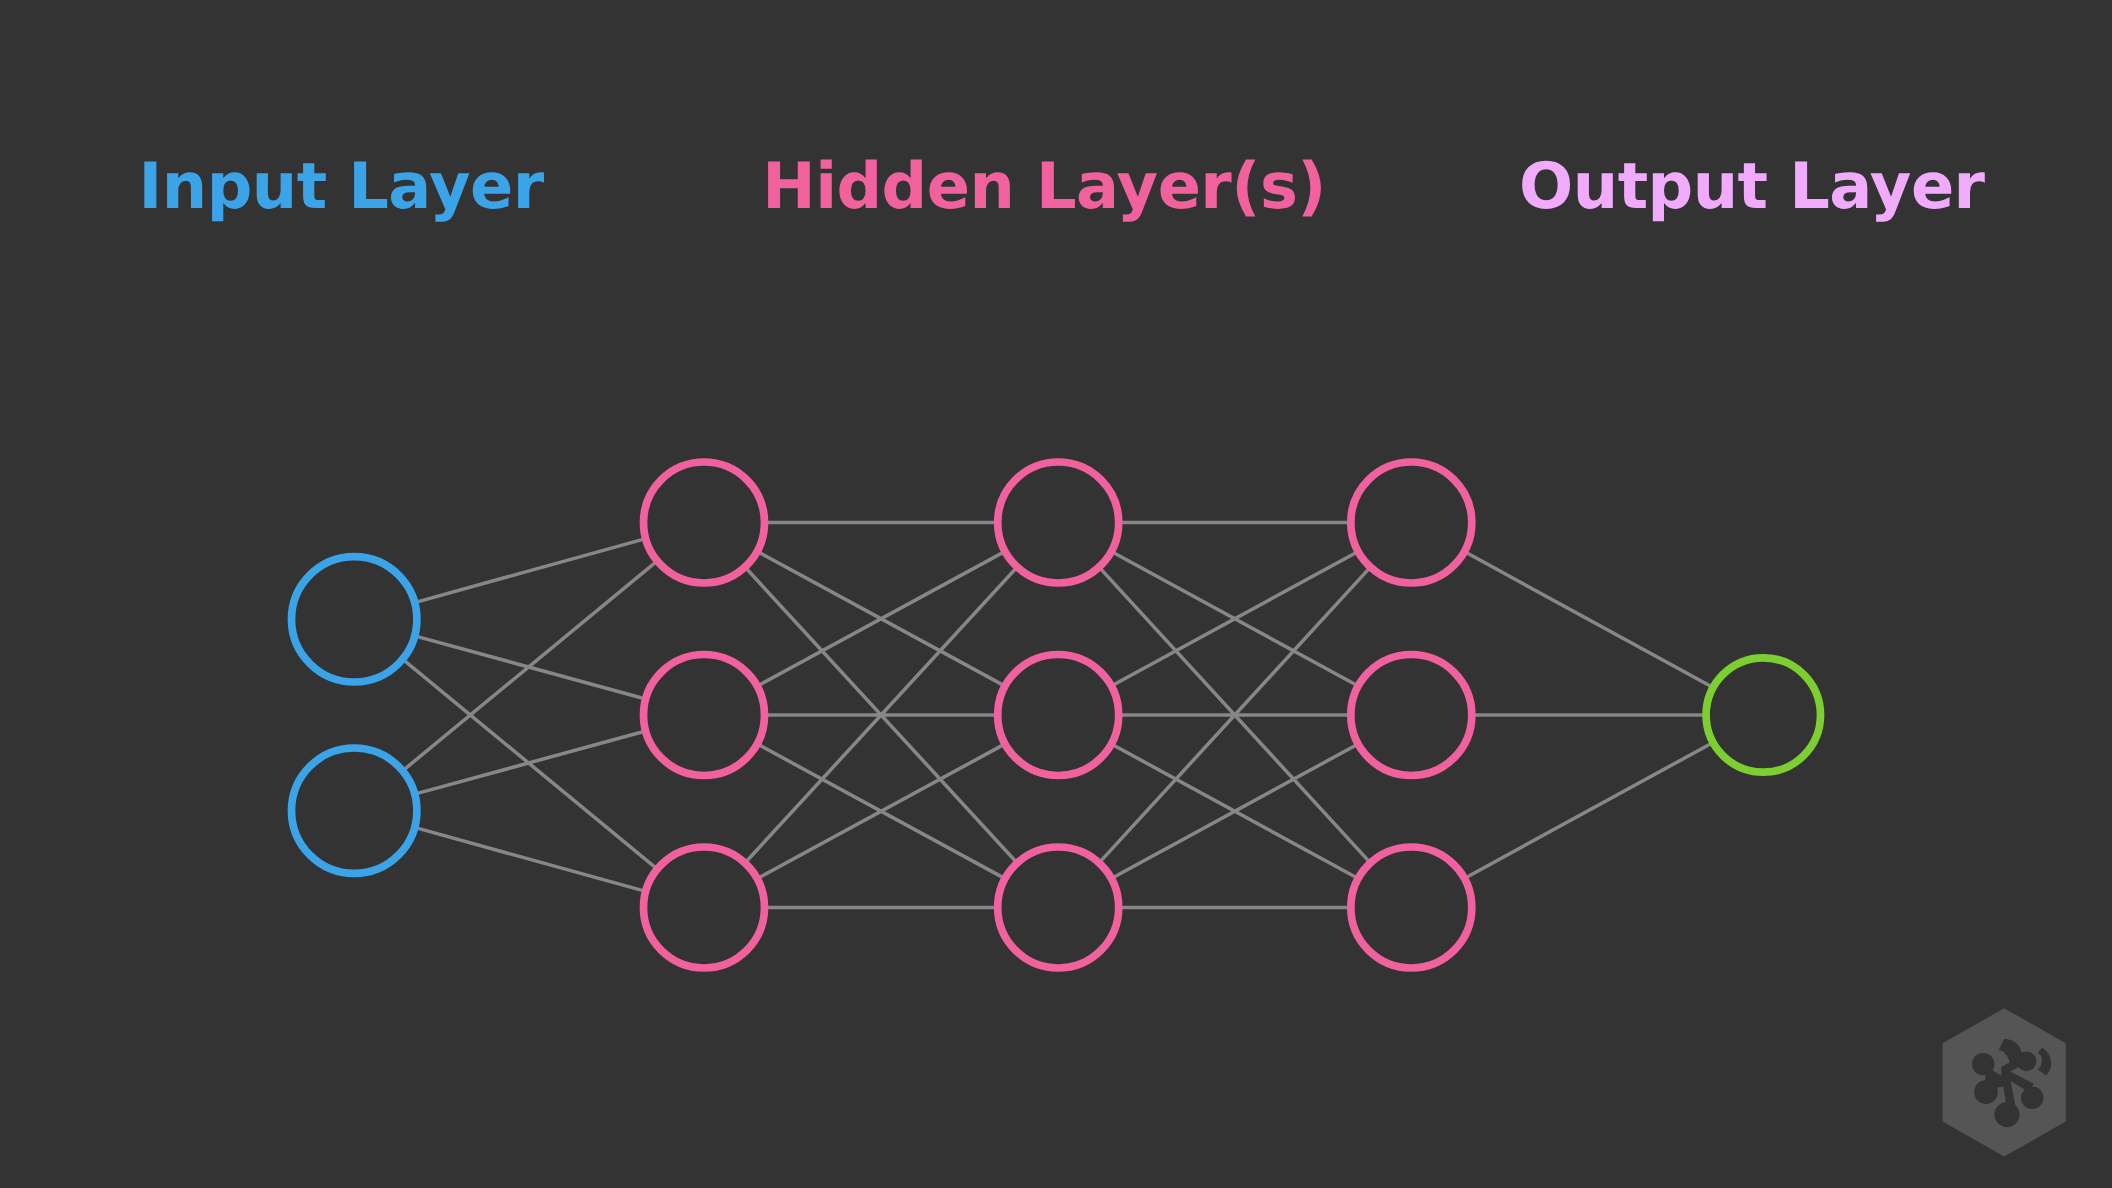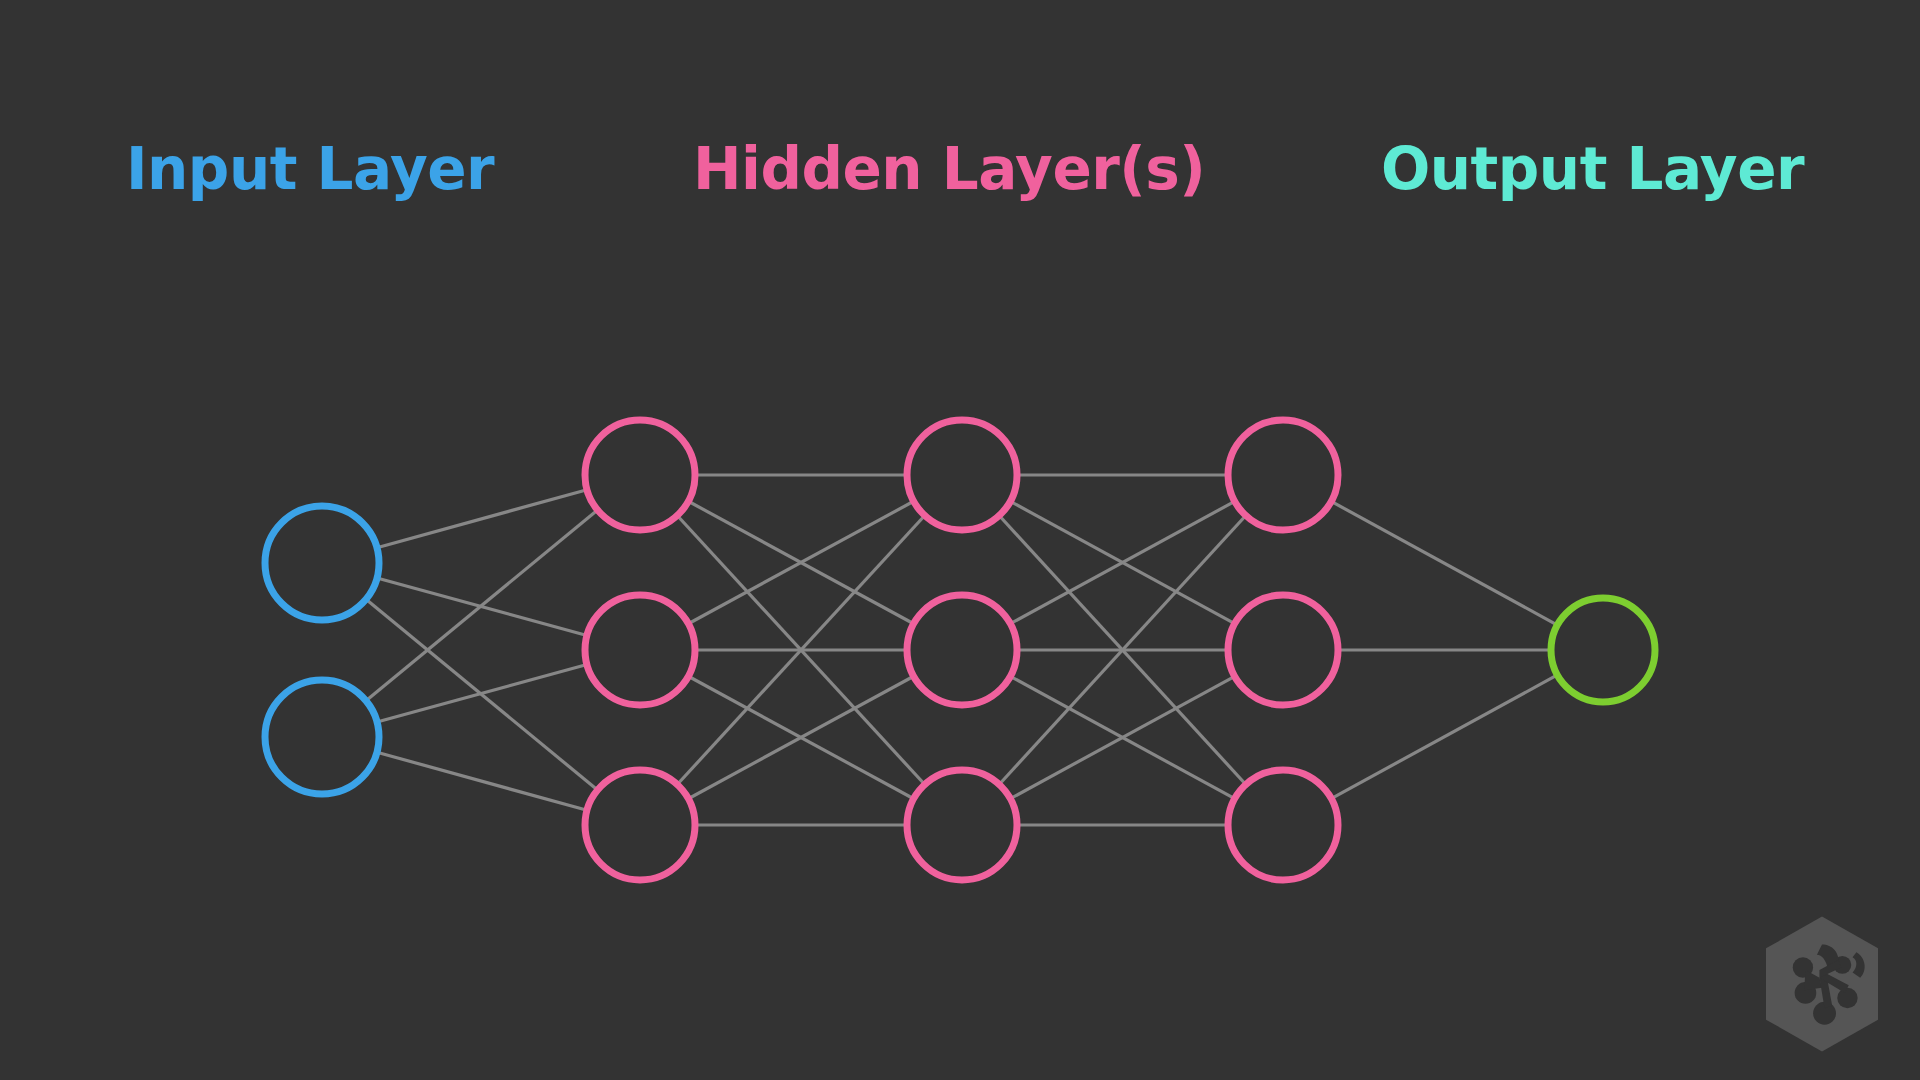--- a/index.html
+++ b/index.html
@@ -45,21 +45,21 @@
   }
 </style>
 </head>
 <body>
 
 <div id="stage">
 
   <div class="labels">
     <div class="layer-label" id="label-input" style="left: 126px; top: 140px; color: rgb(59, 163, 232);">Input Layer</div>
     <div class="layer-label" id="label-hidden" style="left: 693px; top: 140px; color: rgb(240, 97, 157);">Hidden Layer(s)</div>
-    <div class="layer-label" id="label-output" style="left: 1381px; top: 140px; color: #5eead4;">Output Layer</div>
+    <div class="layer-label" id="label-output" style="left: 1381px; top: 140px; color: #f0abfc;">Output Layer</div>
   </div>
 
   <svg id="net" width="1920" height="1080">
     <g id="edges">
         <line x1="376.9353446289625" y1="547.797766266199" x2="586.9922113229309" y2="489.668822023843" class="edge" stroke="#878787" stroke-width="3.2"></line>
         <line x1="376.97955087416364" y1="578.041575239158" x2="586.9495561740526" y2="635.4861993306371" class="edge" stroke="#878787" stroke-width="3.2"></line>
         <line x1="365.9920357375215" y1="599.2450105761969" x2="597.551544463795" y2="790.0267441808626" class="edge" stroke="#878787" stroke-width="3.2"></line>
         <line x1="365.9920357375215" y1="700.7549894238031" x2="597.551544463795" y2="509.9732558191374" class="edge" stroke="#878787" stroke-width="3.2"></line>
         <line x1="376.97955087416364" y1="721.958424760842" x2="586.9495561740526" y2="664.5138006693629" class="edge" stroke="#878787" stroke-width="3.2"></line>
         <line x1="376.9353446289625" y1="752.202233733801" x2="586.9922113229309" y2="810.3311779761569" class="edge" stroke="#878787" stroke-width="3.2"></line>

